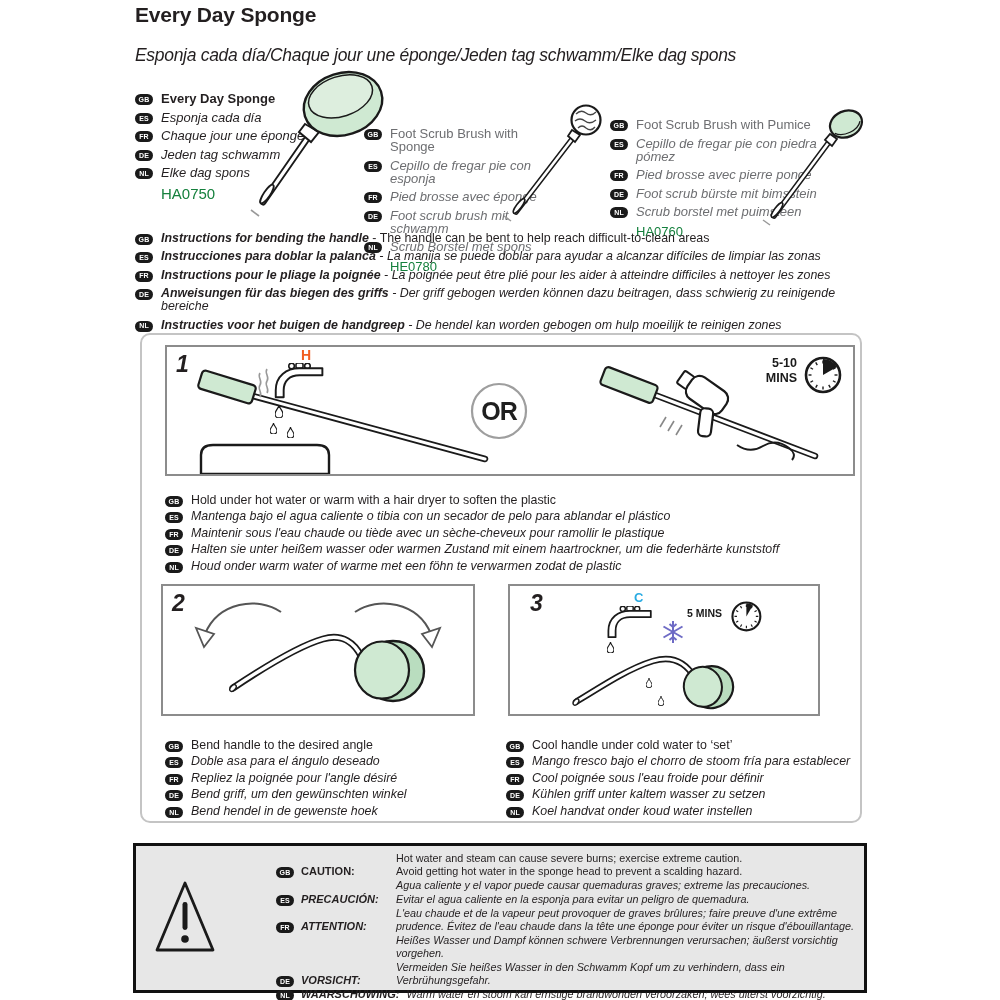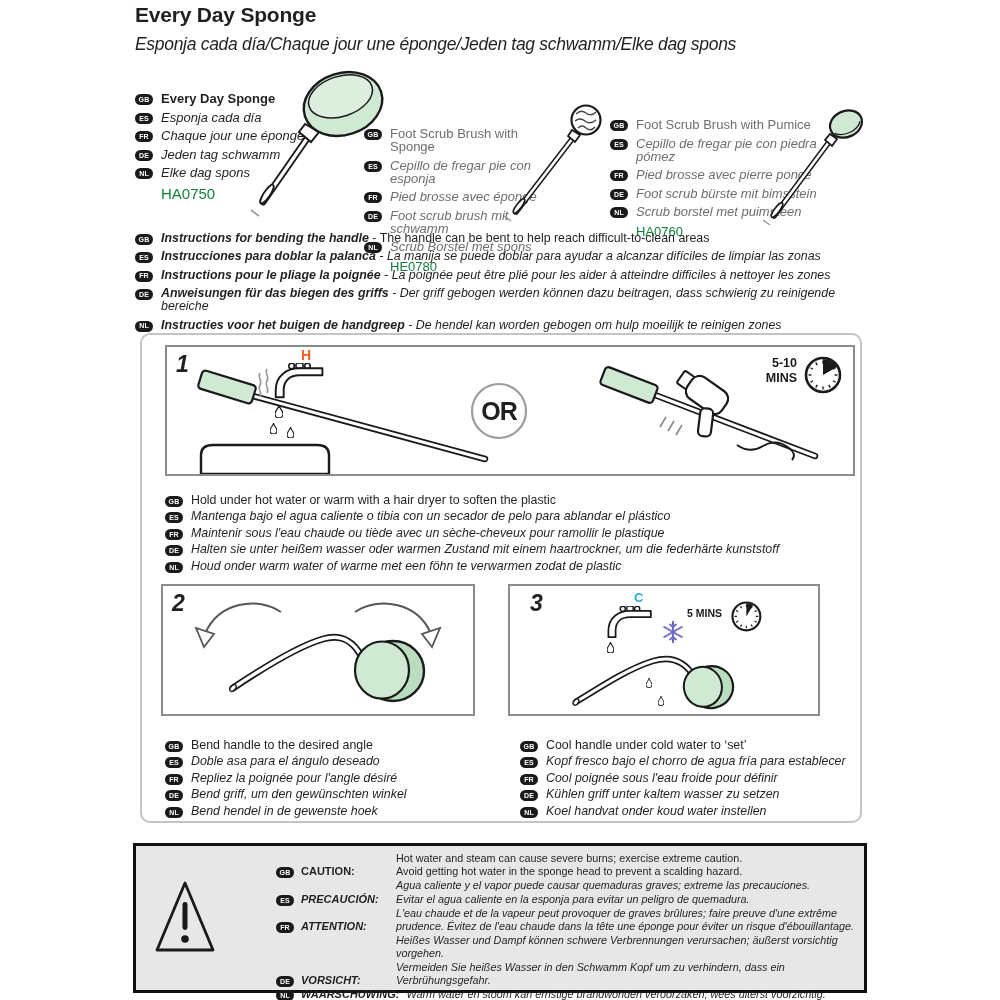--- a/index.html
+++ b/index.html
@@ -4,21 +4,21 @@
 <style>
   html,body{margin:0;padding:0;background:#fff;}
   .sheet{position:relative;width:1000px;height:1000px;background:#fff;overflow:hidden;
          font-family:"Liberation Sans","DejaVu Sans",sans-serif;color:#231f20;padding-left:24px;}
   .abs{position:absolute;}
   .it{font-style:italic;}
   .bold{font-weight:700;}
   .gray{color:#6d6e71;}
 
   .title{font-size:21px;font-weight:700;letter-spacing:-0.2px;}
-  .subtitle{font-size:17.5px;font-style:italic;letter-spacing:-0.3px;margin-top:7px;}
+  .subtitle{font-size:17.5px;font-style:italic;letter-spacing:-0.3px;margin-top:18px;}
 
   .row{display:flex;align-items:flex-start;gap:8px;}
   .badge{flex:0 0 auto;width:18px;height:11px;border-radius:6px;background:#1a1a1a;color:#fff;
          font-size:7px;font-weight:700;font-style:normal;display:flex;align-items:center;
          justify-content:center;margin-top:2px;letter-spacing:0.2px;}
 
   .prod .row{margin-bottom:5.5px;font-size:13px;line-height:13px;}
   .prod-code{margin-left:26px;margin-top:3px;font-size:15px;color:#15803d;}
   .prod-code.sm{font-size:13px;}
 
@@ -359,28 +359,28 @@
     <div class="row">
       <span class="badge">DE</span>
       <span class="it">Bend griff, um den gewünschten winkel</span>
       </div>
     <div class="row">
       <span class="badge">NL</span>
       <span class="it">Bend hendel in de gewenste hoek</span>
       </div>
   </div>
 
-  <div class="abs steptext" style="left:520px;top:739px;width:360px;">
+  <div class="abs steptext" style="left:506px;top:739px;width:360px;">
     <div class="row">
       <span class="badge">GB</span>
       <span>Cool handle under cold water to ‘set’</span>
       </div>
     <div class="row">
       <span class="badge">ES</span>
-      <span class="it">Kopf fresco bajo el chorro de agua fría para establecer</span>
+      <span class="it">Mango fresco bajo el chorro de stoom fría para establecer</span>
       </div>
     <div class="row">
       <span class="badge">FR</span>
       <span class="it">Cool poignée sous l'eau froide pour définir</span>
       </div>
     <div class="row">
       <span class="badge">DE</span>
       <span class="it">Kühlen griff unter kaltem wasser zu setzen</span>
       </div>
     <div class="row">

